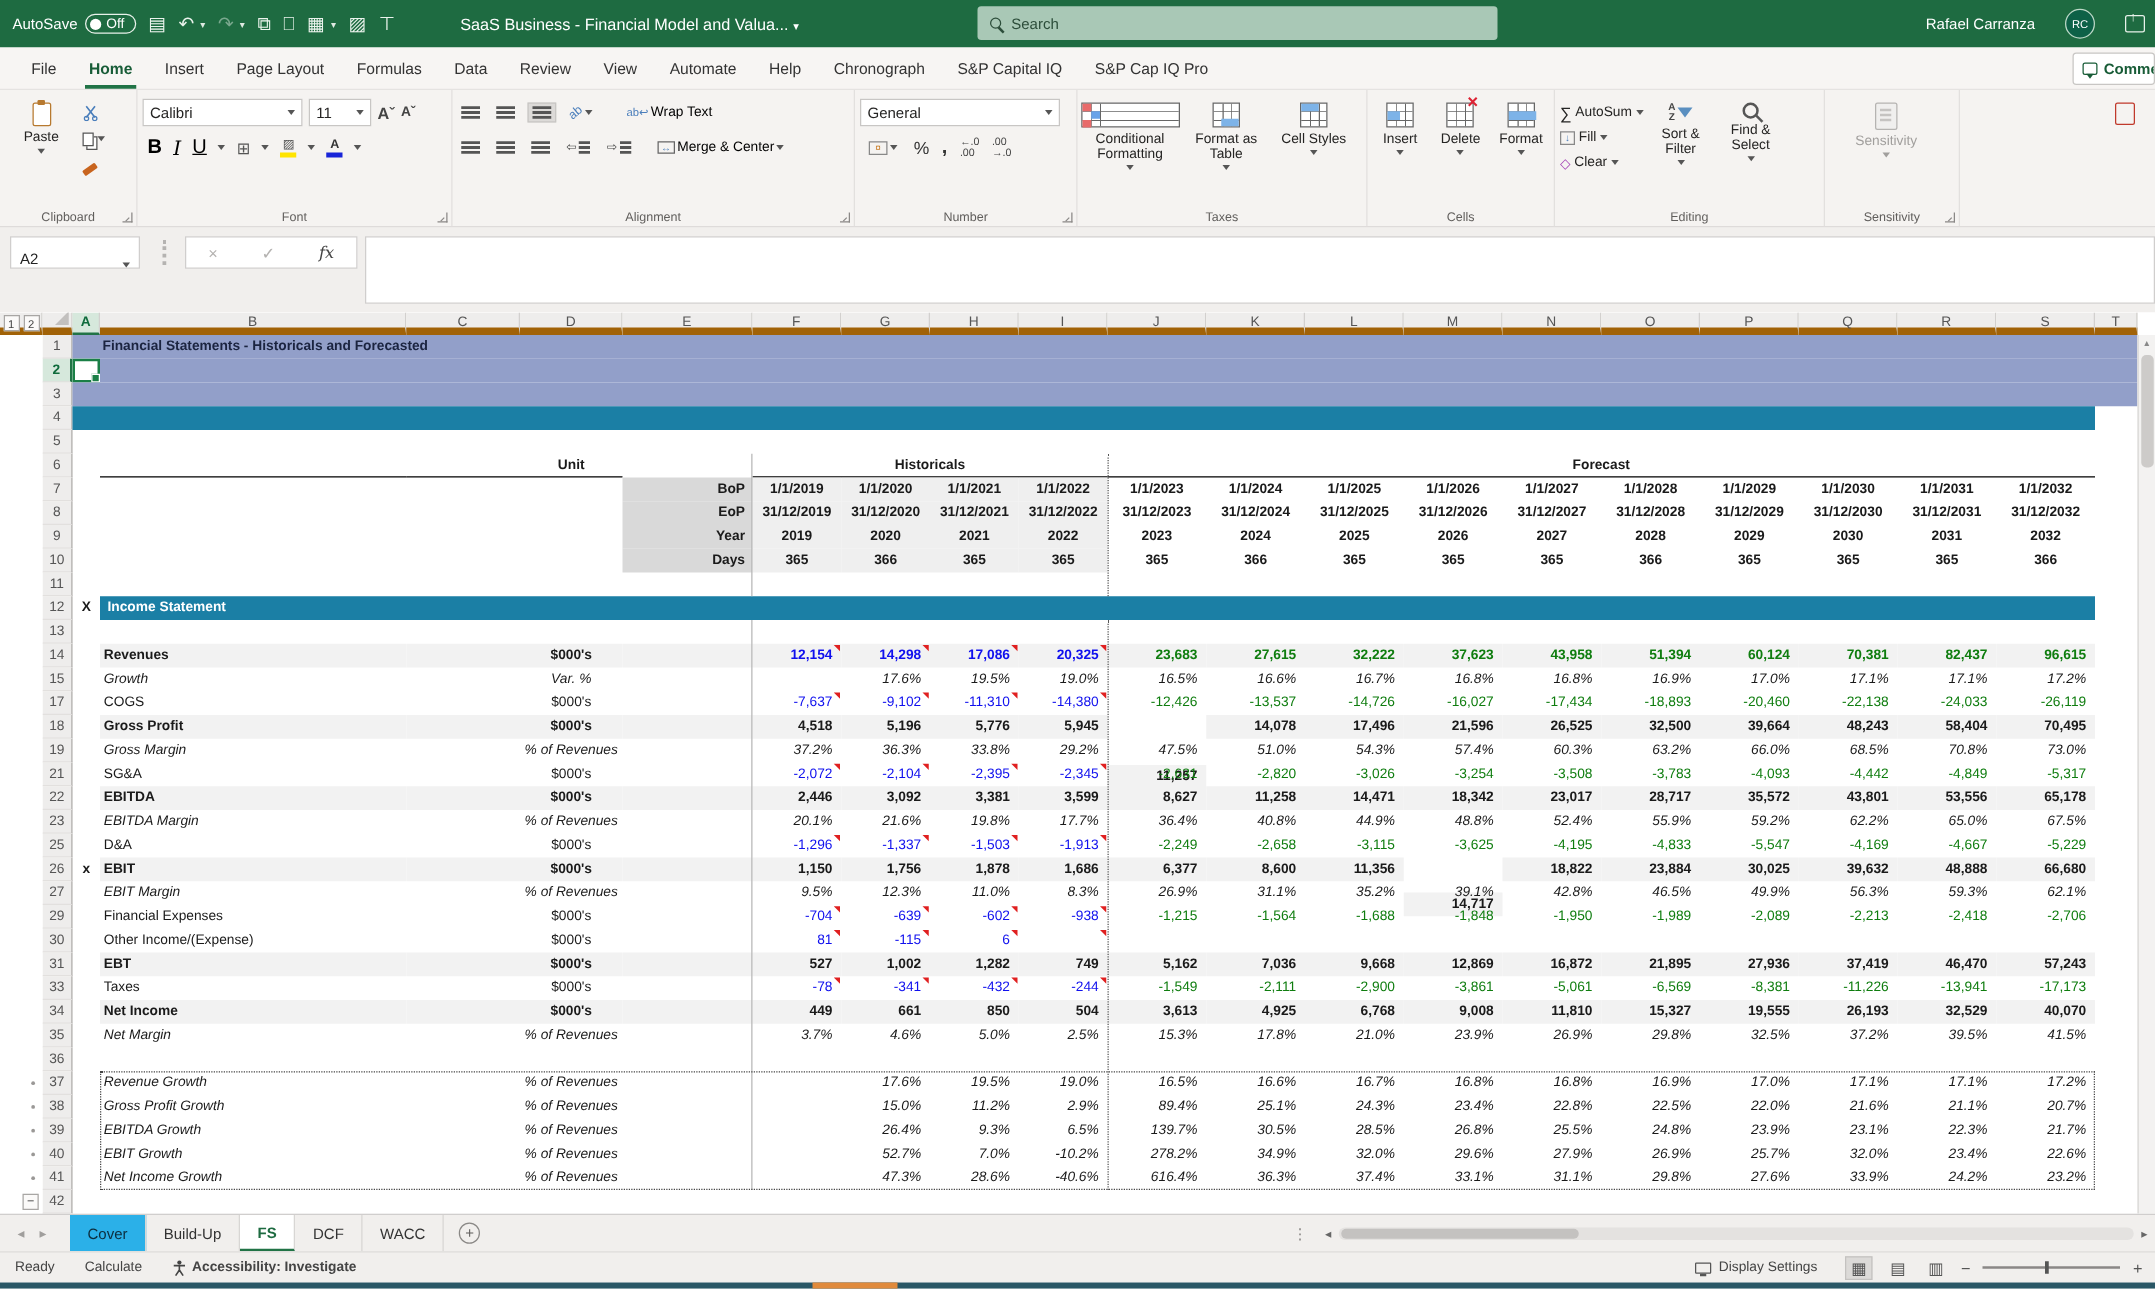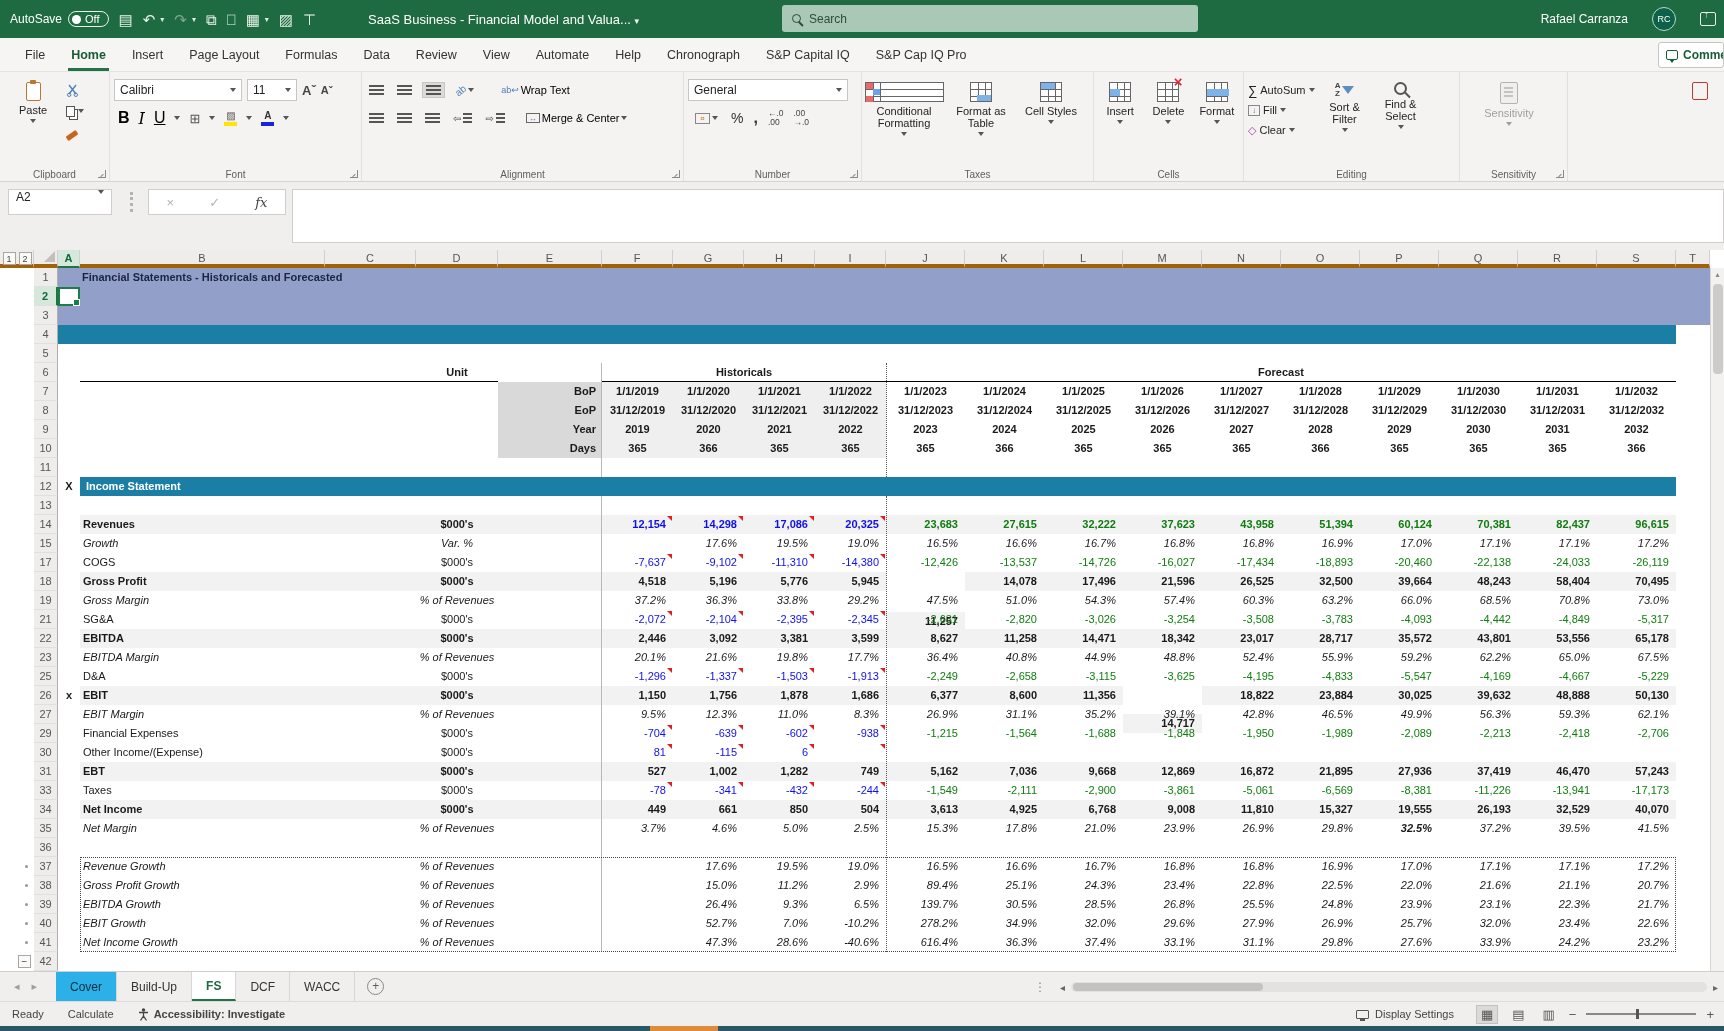--- a/index.html
+++ b/index.html
@@ -75,31 +75,31 @@
   .sensic { width:18px; height:22px; border:1.5px solid #b5b3b1; border-radius:2px; position:relative; background:#f0efee; }
   .sensic::after { content:""; position:absolute; top:4px; left:3px; width:9px; height:2px; background:#c5c3c1; box-shadow:0 4px 0 #c5c3c1, 0 8px 0 #c5c3c1; }
   .azic { display:flex; flex-direction:column; font-size:8px; font-weight:bold; color:#444; line-height:8px; }
   .funnel { width:0; height:0; border-left:6px solid transparent; border-right:6px solid transparent; border-top:8px solid #5a8fc0; margin-left:2px; }
   .magbig { width:13px; height:13px; border:2px solid #555; border-radius:50%; position:relative; }
   .magbig::after { content:""; position:absolute; width:7px; height:2px; background:#555; transform:rotate(45deg); right:-6px; bottom:-3px; }
   .cutgrp { flex:1; border-right:none; }
 
   
   .fbar { position:absolute; top:182px; left:0; width:1724px; height:68px; background:#f1efed; }
-  .namebox { position:absolute; left:8px; top:7px; width:104px; height:26px; background:#fff; border:1px solid #d0cecd; display:flex; align-items:flex-start; justify-content:space-between; padding:0 7px; font-size:12px; color:#222; }
+  .namebox { position:absolute; left:8px; top:7px; width:104px; height:26px; background:#fff; border:1px solid #d0cecd; display:flex; align-items:flex-end; justify-content:space-between; padding:0 7px; font-size:12px; color:#222; }
   .fsep { position:absolute; left:130px; top:10px; width:3px; height:20px; border-left:3px dotted #b5b3b1; }
   .fbtns { position:absolute; left:148px; top:7px; width:138px; height:26px; background:#fff; border:1px solid #d0cecd; display:flex; align-items:center; justify-content:space-around; }
   .fbtns .fx { font-family:"DejaVu Serif",serif; font-style:italic; font-size:13px; color:#444; }
   .fbtns .gr { color:#b5b3b1; font-size:13px; }
   .finput { position:absolute; left:292px; top:7px; right:0; height:54px; background:#fff; border:1px solid #d0cecd; }
 
   
   .grid { position:absolute; top:250px; left:0; width:1724px; height:721px; background:#fff; overflow:hidden; }
   .ghead { display:flex; height:18px; }
-  .ghead .hc { height:18px; background:#eeedec; border-right:1px solid #d2d0ce; border-bottom:4px solid #a16207; font-size:11px; color:#555; text-align:center; line-height:17px; flex:0 0 auto; position:relative; }
+  .ghead .hc { height:18px; background:#eeedec; border-right:1px solid #d2d0ce; border-bottom:6px solid #a16207; font-size:11px; color:#555; text-align:center; line-height:17px; flex:0 0 auto; position:relative; }
   .ghead .hc.sel { background:#d6e8dc; color:#0f6b3c; border-bottom:2px solid #217346; font-weight:bold; }
   .olbtn { display:inline-block; width:13px; height:13px; border:1px solid #a8a6a4; background:#fbfaf9; font-size:9px; line-height:12px; text-align:center; color:#444; margin:2px 1px 0 2px; vertical-align:top; }
   .corner-tri { position:absolute; right:2px; bottom:2px; width:0; height:0; border-left:11px solid transparent; border-bottom:11px solid #c2c0be; }
   .grow { display:flex; height:19px; }
   .gut { width:34px; flex:0 0 auto; background:#fff; position:relative; }
   .gut .dot { position:absolute; right:6px; top:8px; width:3px; height:3px; border-radius:50%; background:#9a9896; }
   .gut .colbtn { position:absolute; right:3px; top:3px; width:13px; height:13px; border:1px solid #a8a6a4; background:#fbfaf9; font-size:10px; line-height:11px; text-align:center; color:#444; }
   .rn { width:24px; flex:0 0 auto; background:#eeedec; border-right:1px solid #b0aeac; border-bottom:1px solid #e2e0de; font-size:11px; color:#555; text-align:center; line-height:19px; }
   .rn.sel { background:#d6e8dc; color:#0f6b3c; border-right:2px solid #217346; font-weight:bold; }
   .rc { display:flex; flex:1; position:relative; }
@@ -895,21 +895,21 @@
           <div class="c ch num s-b" style="width: 71px;">1,686</div>
           <div class="c cf num s-b" style="width: 79px;">6,377</div>
           <div class="c cf num s-b" style="width: 79px;">8,600</div>
           <div class="c cf num s-b" style="width: 79px;">11,356</div>
           <div class="c cf num s-b" style="width: 79px; margin-top: 28px;">14,717</div>
           <div class="c cf num s-b" style="width: 79px;">18,822</div>
           <div class="c cf num s-b" style="width: 79px;">23,884</div>
           <div class="c cf num s-b" style="width: 79px;">30,025</div>
           <div class="c cf num s-b" style="width: 79px;">39,632</div>
           <div class="c cf num s-b" style="width: 79px;">48,888</div>
-          <div class="c cf num s-b" style="width: 79px;">50,130</div>
+          <div class="c cf num s-b" style="width: 79px;">66,680</div>
           <div class="c cfill" style="width: 34px;"></div>
         </div>
       </div>
       <div class="grow">
         <div class="gut"></div>
         <div class="rn">27</div>
         <div class="rc">
           <div class="c cA un s-b" style="width: 22px;"></div>
           <div class="c cB lb s-i" style="width: 245px;">EBIT Margin</div>
           <div class="c cC" style="width: 91px;"></div>
@@ -1074,21 +1074,21 @@
           <div class="c ch num s-i" style="width: 71px;">3.7%</div>
           <div class="c ch num s-i" style="width: 71px;">4.6%</div>
           <div class="c ch num s-i" style="width: 71px;">5.0%</div>
           <div class="c ch num s-i" style="width: 71px;">2.5%</div>
           <div class="c cf num s-i" style="width: 79px;">15.3%</div>
           <div class="c cf num s-i" style="width: 79px;">17.8%</div>
           <div class="c cf num s-i" style="width: 79px;">21.0%</div>
           <div class="c cf num s-i" style="width: 79px;">23.9%</div>
           <div class="c cf num s-i" style="width: 79px;">26.9%</div>
           <div class="c cf num s-i" style="width: 79px;">29.8%</div>
-          <div class="c cf num s-i" style="width: 79px; font-weight: bold;">32.5%</div>
+          <div class="c cf num s-i" style="width: 79px;">32.5%</div>
           <div class="c cf num s-i" style="width: 79px;">37.2%</div>
           <div class="c cf num s-i" style="width: 79px;">39.5%</div>
           <div class="c cf num s-i" style="width: 79px;">41.5%</div>
           <div class="c cfill" style="width: 34px;"></div>
         </div>
       </div>
       <div class="grow">
         <div class="gut"></div>
         <div class="rn">36</div>
         <div class="rc"></div>

